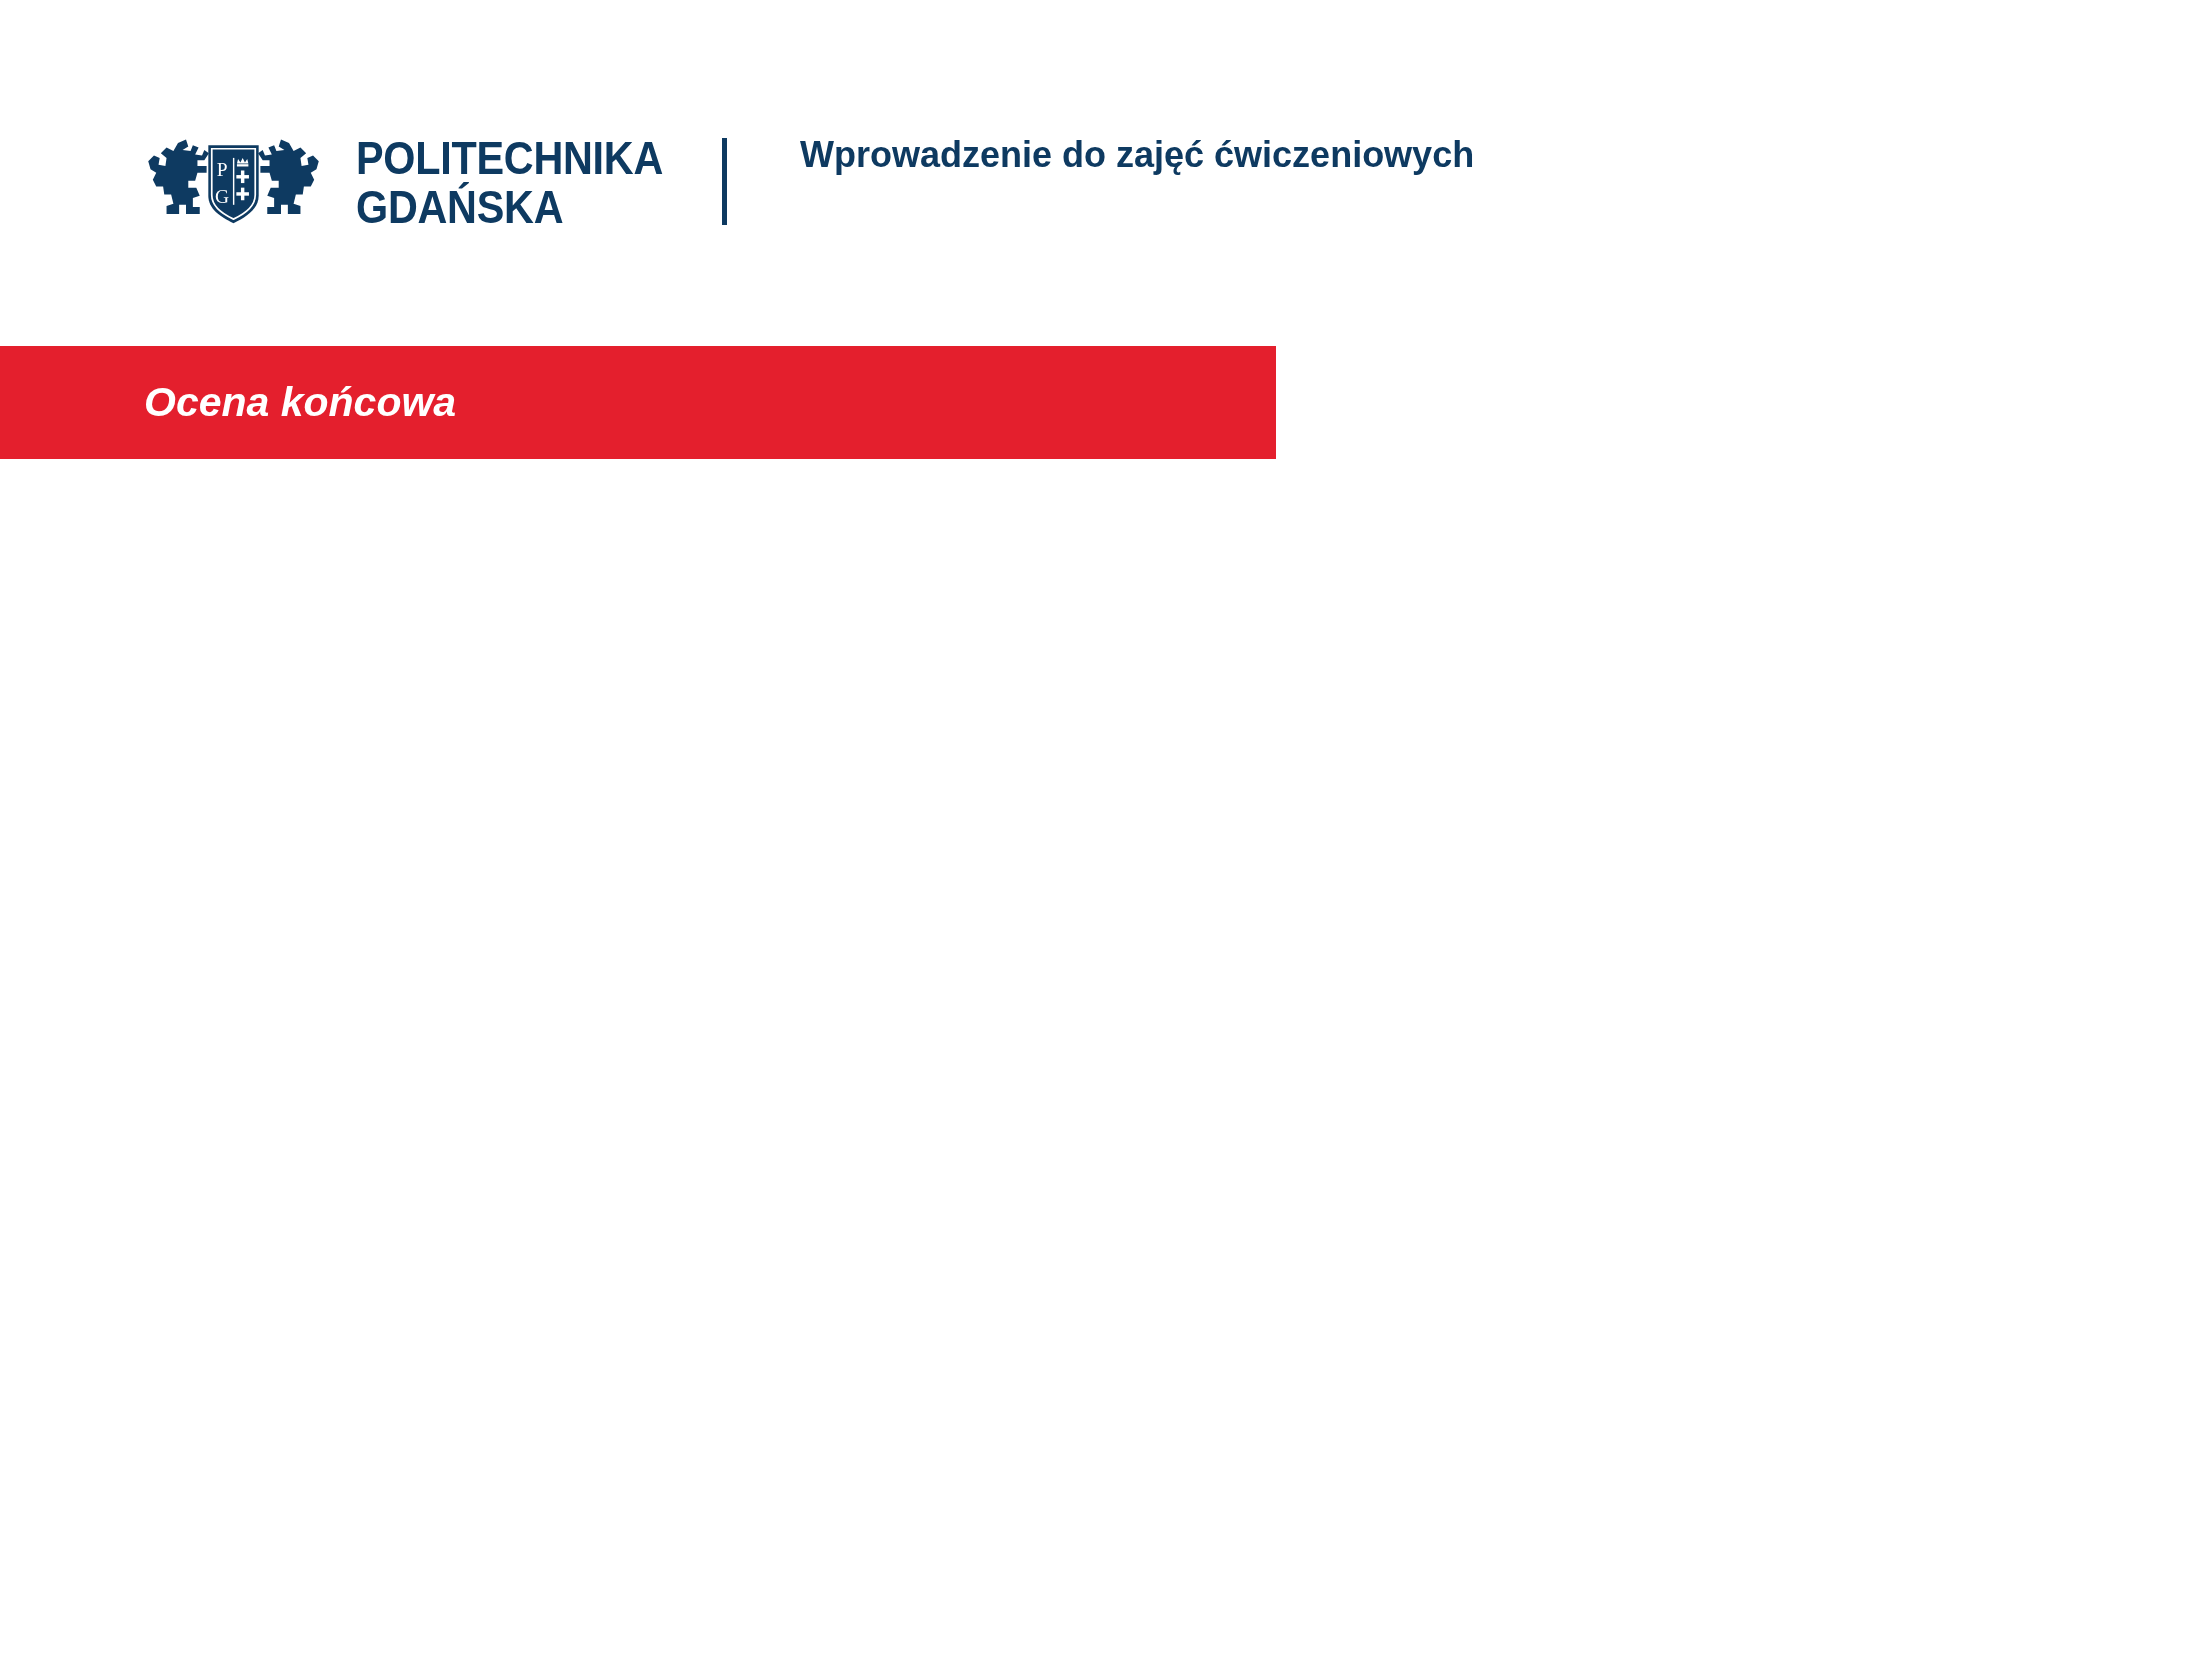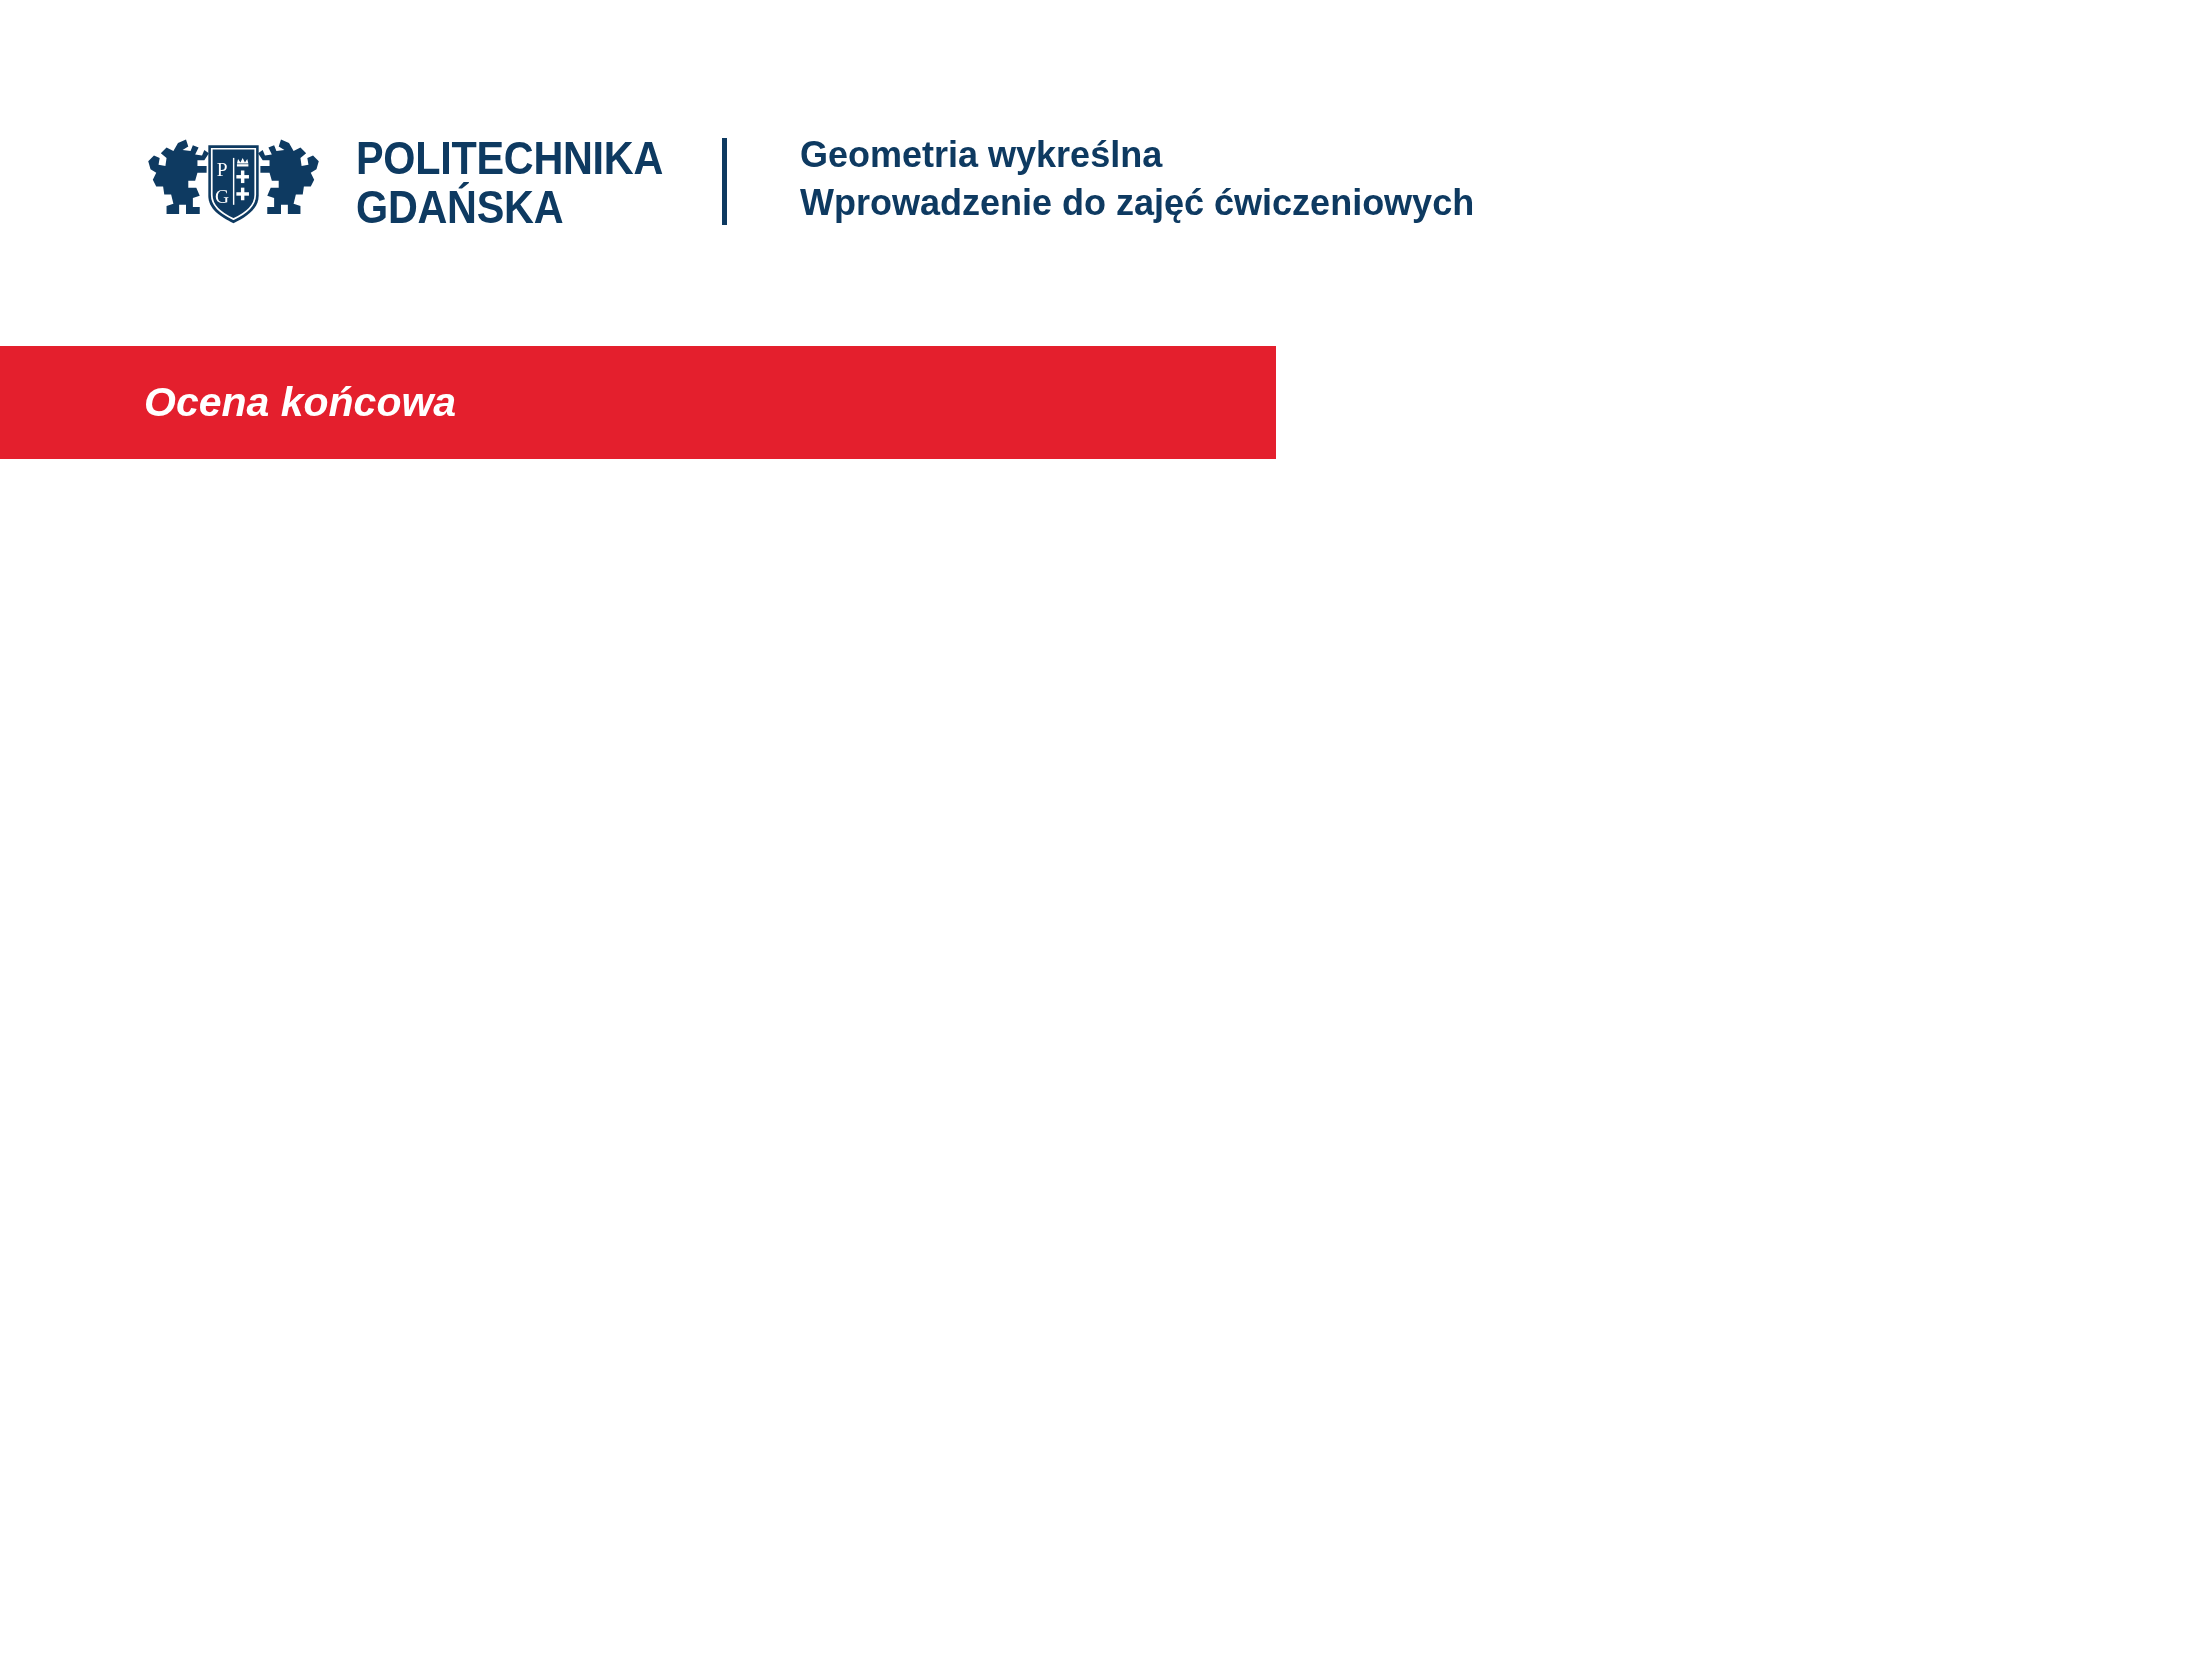--- a/index.html
+++ b/index.html
@@ -173,21 +173,20 @@
 
     <div id="logo-wordmark">
       <span class="wm-line">POLITECHNIKA</span>
       <span class="wm-line">GDAŃSKA</span>
     </div>
   </div>
 
   <div id="header-divider"></div>
 
   <div id="header-titles">
-    <span class="ht-line">Geometria wykreślna</span>
     <span class="ht-line">Wprowadzenie do zajęć ćwiczeniowych</span>
   </div>
 </div>
 
 <div id="section-banner">
   <span id="section-banner-label">Ocena końcowa</span>
 </div>
 
 <div id="formula">
 

